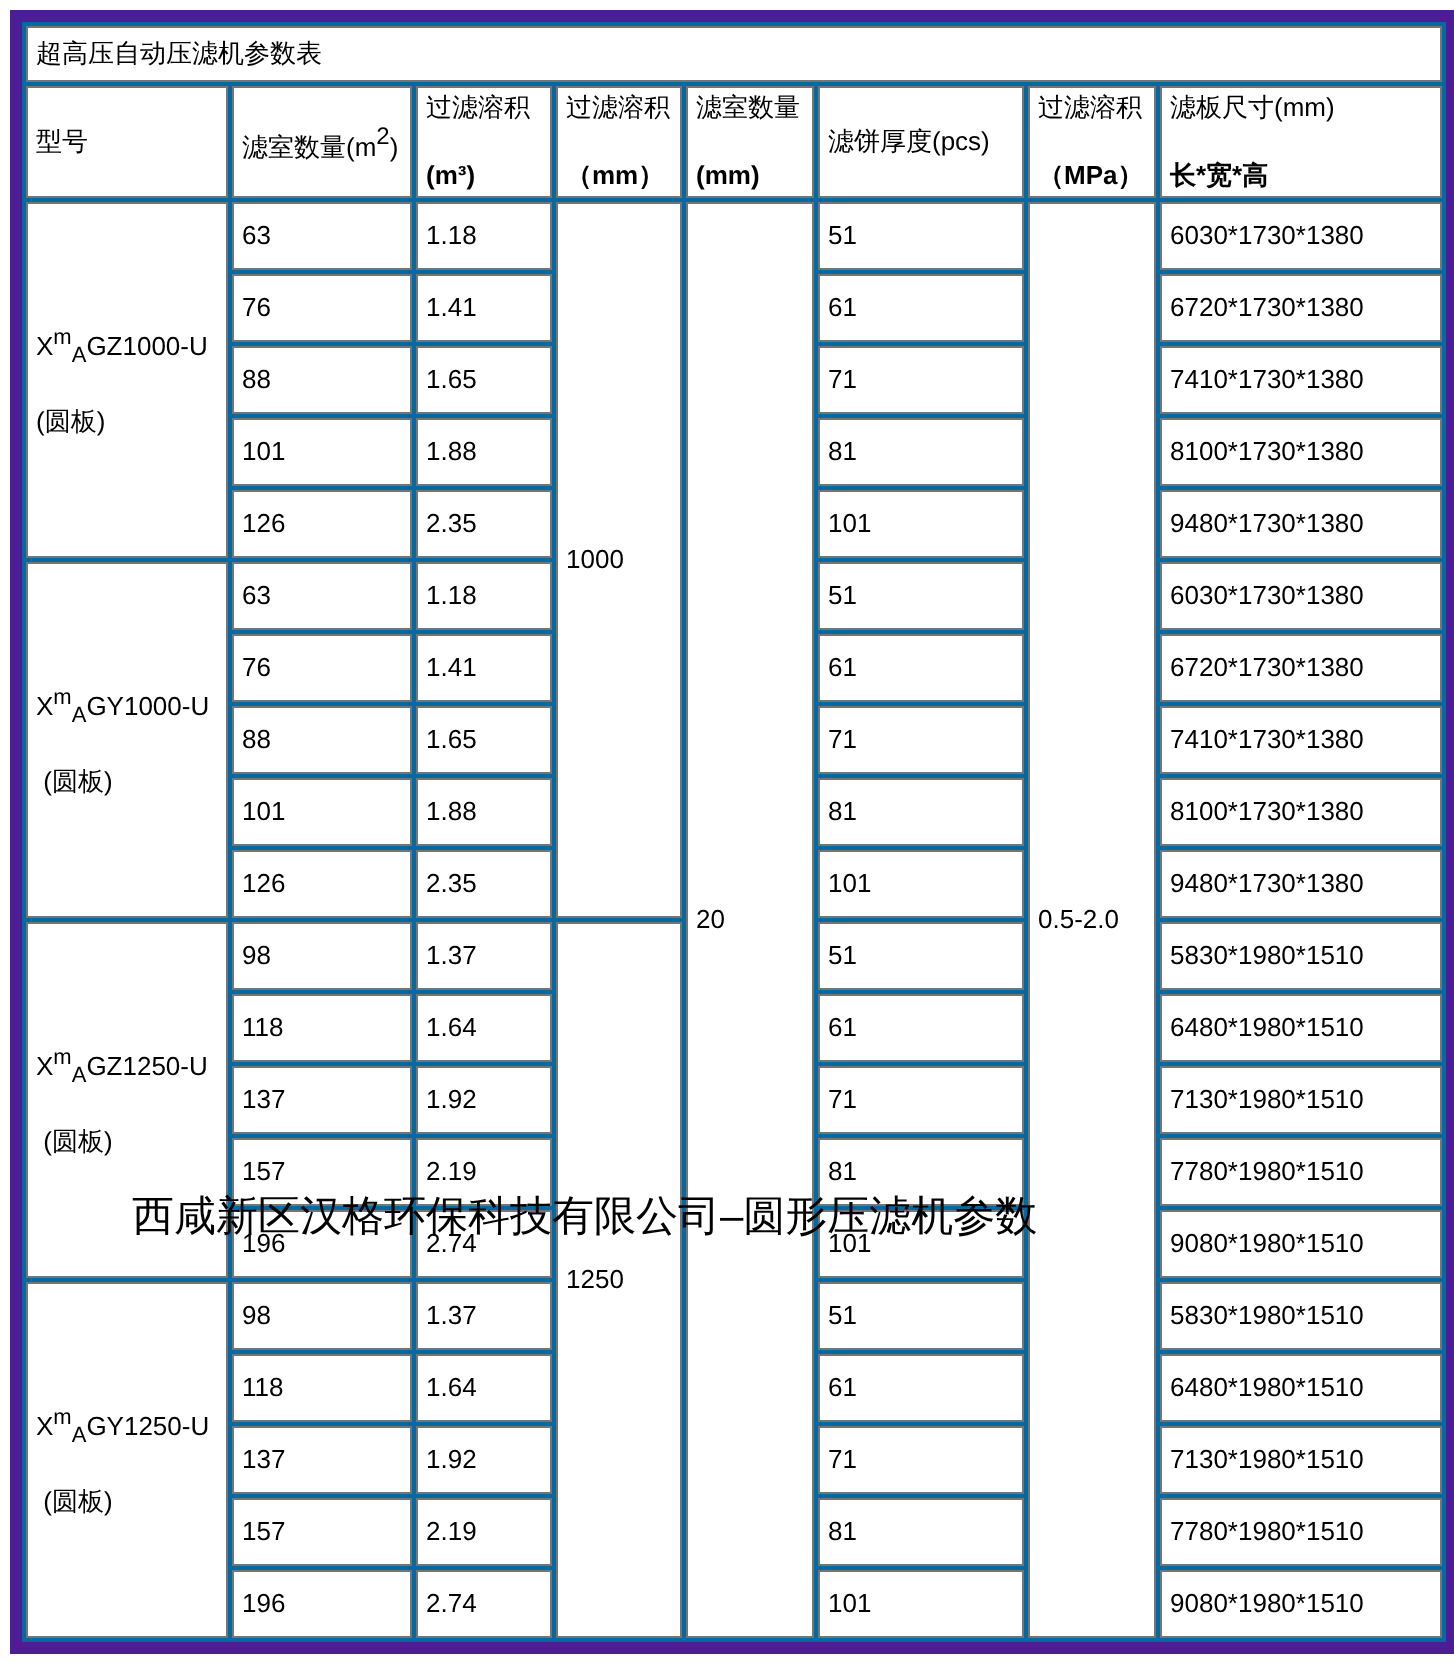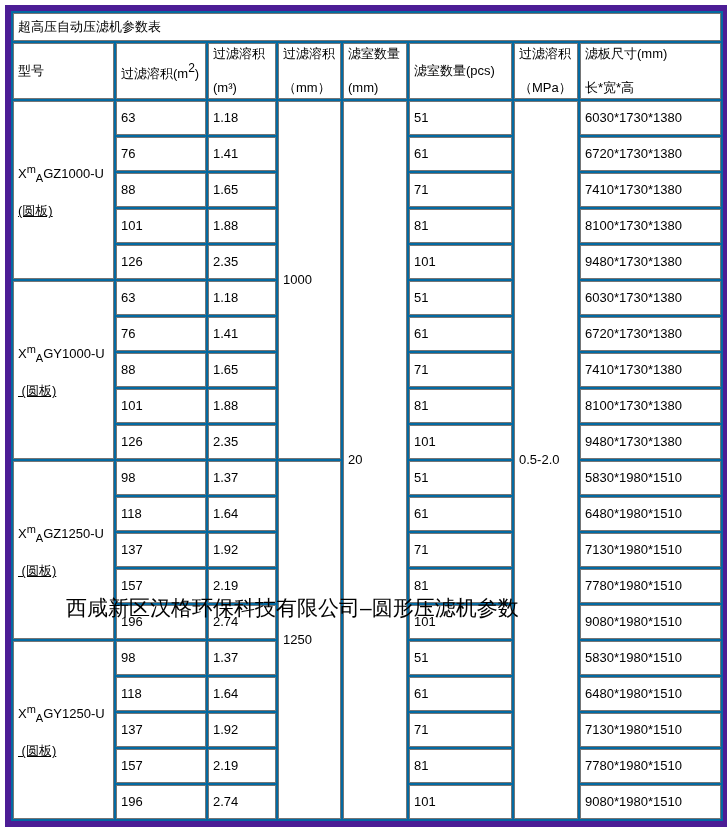--- a/index.html
+++ b/index.html
@@ -25,22 +25,22 @@
     font-size:13px;
     line-height:16px;
     padding:0 1px 0 4px;
     vertical-align:middle;
     overflow:hidden;
     white-space:nowrap;
   }
   td.title { height:28px; }
   tr.hdr td { height:56px; }
   tr.data td { height:34px; }
-  .l2 { margin-top:18px; }
-  .mnote { margin-top:18px; white-space:pre;text-decoration:underline; }
+  .l2 { margin-top:18px;font-weight:bold; }
+  .mnote { margin-top:18px; white-space:pre; }
   sup { font-size:11px; }
   sub { font-size:11px; }
   .supbig { font-size:12px; vertical-align:6px; }
   .watermark {
     position:absolute;
     left:37px; top:594px;
     font-size:21px;
     font-weight:normal;
     white-space:nowrap;
     letter-spacing:0px;
@@ -64,34 +64,34 @@
         <col style="width:141px">
   </colgroup>
 
   <tbody>
         <tr>
     <td class="title" colspan="8">超高压自动压滤机参数表</td>
   </tr>
 
   <tr class="hdr">
     <td>型号</td>
-    <td><span>过滤溶积(m</span><sup class="supbig">2</sup><span>)</span></td>
+    <td><span>滤室数量(m</span><sup class="supbig">2</sup><span>)</span></td>
     <td>
       <div class="l1">过滤溶积</div>
       <div class="l2">(m³)</div>
     </td>
     <td>
       <div class="l1">过滤溶积</div>
       <div class="l2">（mm）</div>
     </td>
     <td>
       <div class="l1">滤室数量</div>
       <div class="l2">(mm)</div>
     </td>
-    <td>滤室数量(pcs)</td>
+    <td>滤饼厚度(pcs)</td>
     <td>
       <div class="l1">过滤溶积</div>
       <div class="l2">（MPa）</div>
     </td>
     <td>
       <div class="l1">滤板尺寸(mm)</div>
       <div class="l2">长*宽*高</div>
     </td>
   </tr>
 

